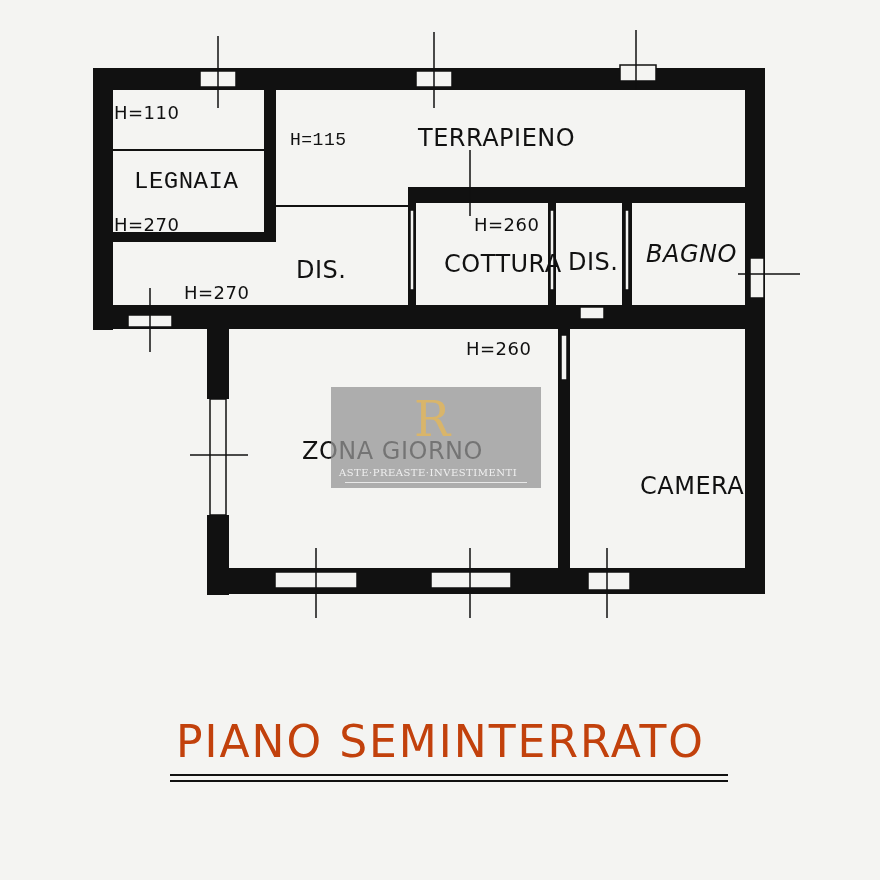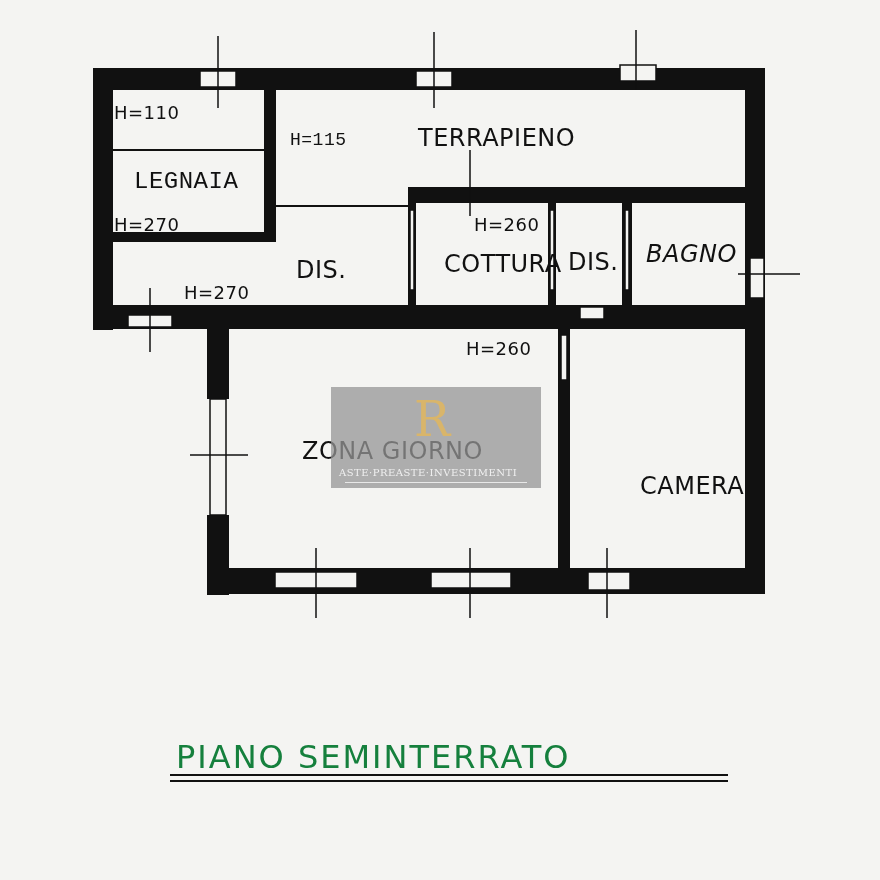--- a/index.html
+++ b/index.html
@@ -1,21 +1,21 @@
 <!DOCTYPE html>
 <html><head>
 <meta charset="utf-8">
 <style>
   html,body{margin:0;padding:0;}
   body{width:880px;height:880px;background:#f4f4f2;position:relative;overflow:hidden;font-family:"DejaVu Sans",sans-serif;}
   .plan{position:absolute;left:0;top:0;width:828px;height:880px;}
   .lbl{position:absolute;color:#111;font-family:"DejaVu Sans",sans-serif;letter-spacing:0.5px;white-space:nowrap;}
   .room{font-size:24px;}
   .h{font-size:18px;}
-  .title{position:absolute;left:176px;top:738px;font-size:32px;color:#15803d;letter-spacing:2px;font-family:"DejaVu Sans",sans-serif;font-weight:normal;}
+  .title{position:absolute;left:176px;top:716px;font-size:44px;color:#c2410c;letter-spacing:2px;font-family:"DejaVu Sans",sans-serif;font-weight:normal;}
   .wm{position:absolute;left:331px;top:387px;width:210px;height:101px;background:rgba(150,150,150,0.75);}
   .wm-logo{position:absolute;left:83px;top:8px;font-family:"DejaVu Serif",serif;font-size:48px;color:#d9b56a;line-height:1;}
   .wm-text{position:absolute;left:8px;top:80px;width:194px;text-align:left;font-family:"DejaVu Serif",serif;font-size:10px;color:#f0f0f0;letter-spacing:0.5px;border-top:0;}
   .wm-line{position:absolute;left:14px;top:95px;width:182px;height:1px;background:#e8e8e8;}
 </style>
 </head>
 <body>
 
 <div class="plan">
   <svg width="880" height="880" viewBox="0 0 880 880">

